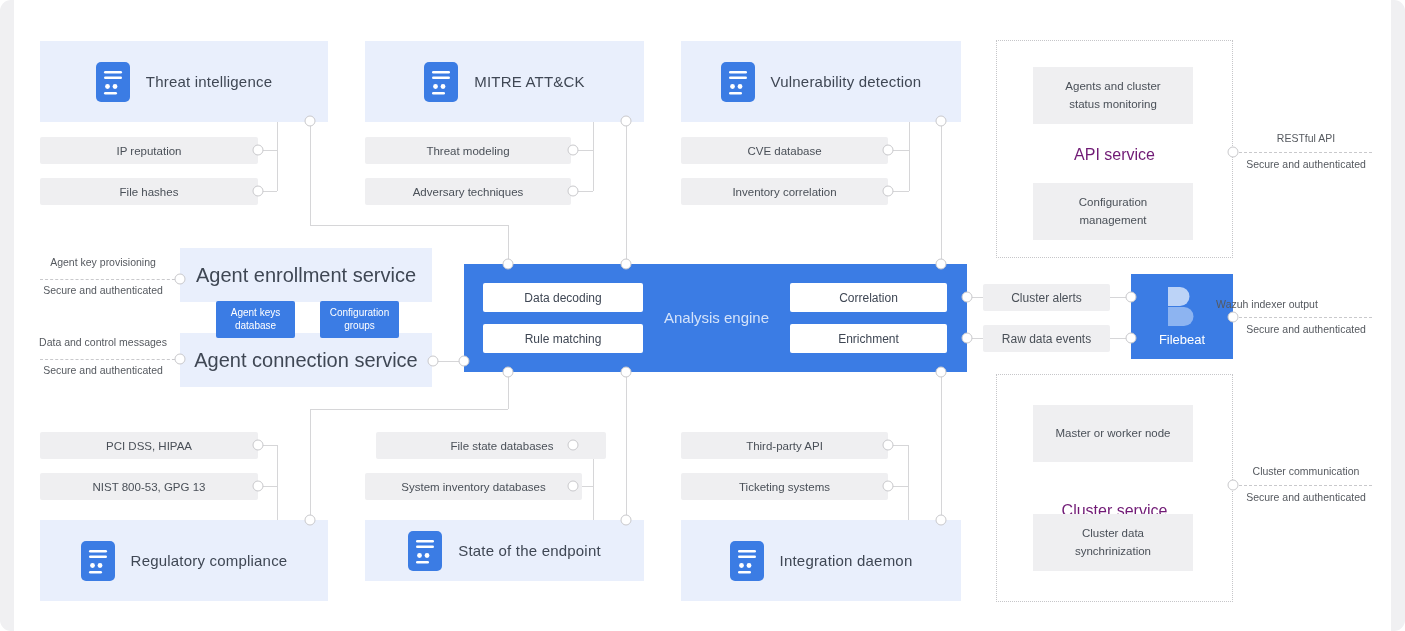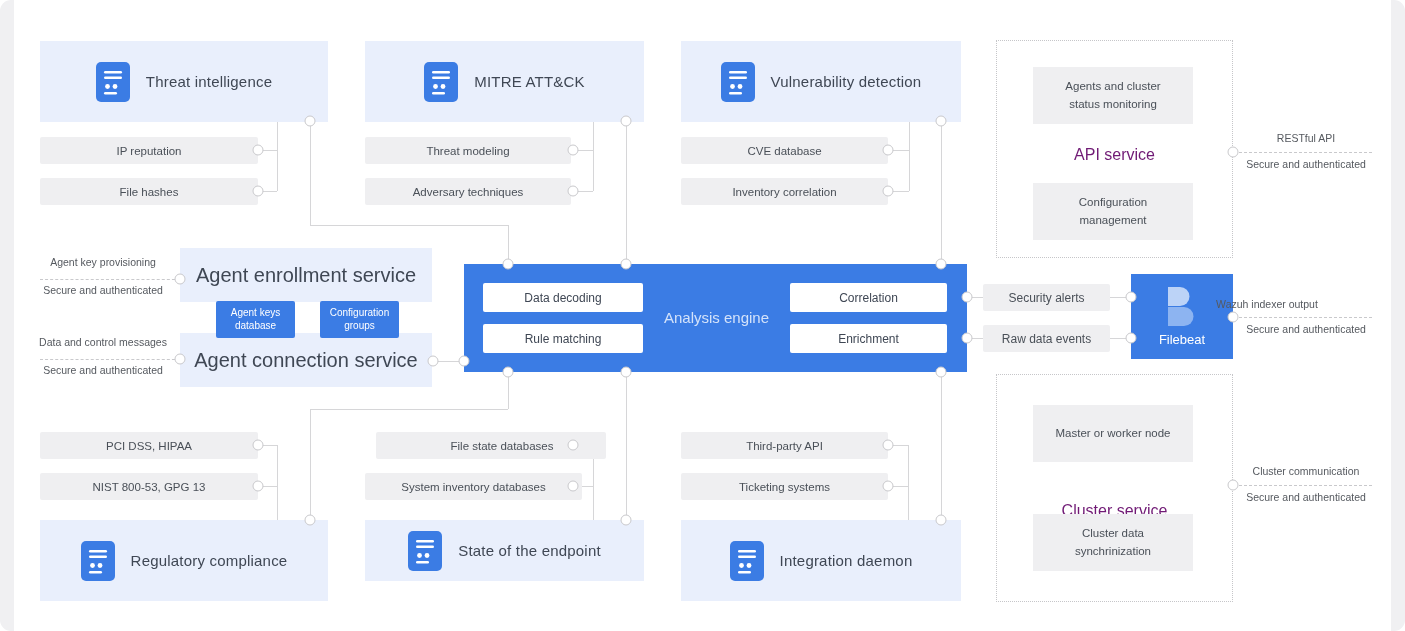--- a/index.html
+++ b/index.html
@@ -160,21 +160,21 @@
   <div class="port" style="left:941px;top:264px;"></div>
   <div class="port" style="left:464px;top:361px;"></div>
   <div class="port" style="left:967px;top:297px;"></div>
   <div class="port" style="left:967px;top:338px;"></div>
   <div class="port" style="left:508px;top:372px;"></div>
   <div class="port" style="left:626px;top:372px;"></div>
   <div class="port" style="left:941px;top:372px;"></div>
 
   <div class="hl" style="left:967px;top:297px;width:16px;"></div>
   <div class="hl" style="left:967px;top:338px;width:16px;"></div>
-  <div class="item" style="left:983px;top:284px;width:127px;font-size:12px;">Security alerts</div>
+  <div class="item" style="left:983px;top:284px;width:127px;font-size:12px;">Cluster alerts</div>
   <div class="item" style="left:983px;top:325px;width:127px;font-size:12px;">Raw data events</div>
   <div class="hl" style="left:1110px;top:297px;width:21px;"></div>
   <div class="hl" style="left:1110px;top:338px;width:21px;"></div>
 
   <div class="filebeat">
     <svg width="36" height="40" viewBox="0 0 34 40">
       <path d="M3 1 h12 a9.5 9.5 0 0 1 0 19 H3 z" fill="#bcd3f7"></path>
       <path d="M3 21 h16 a9.5 9.5 0 0 1 0 19 H3 z" fill="#8db4f1"></path>
     </svg>
     <span class="fb-label">Filebeat</span>

